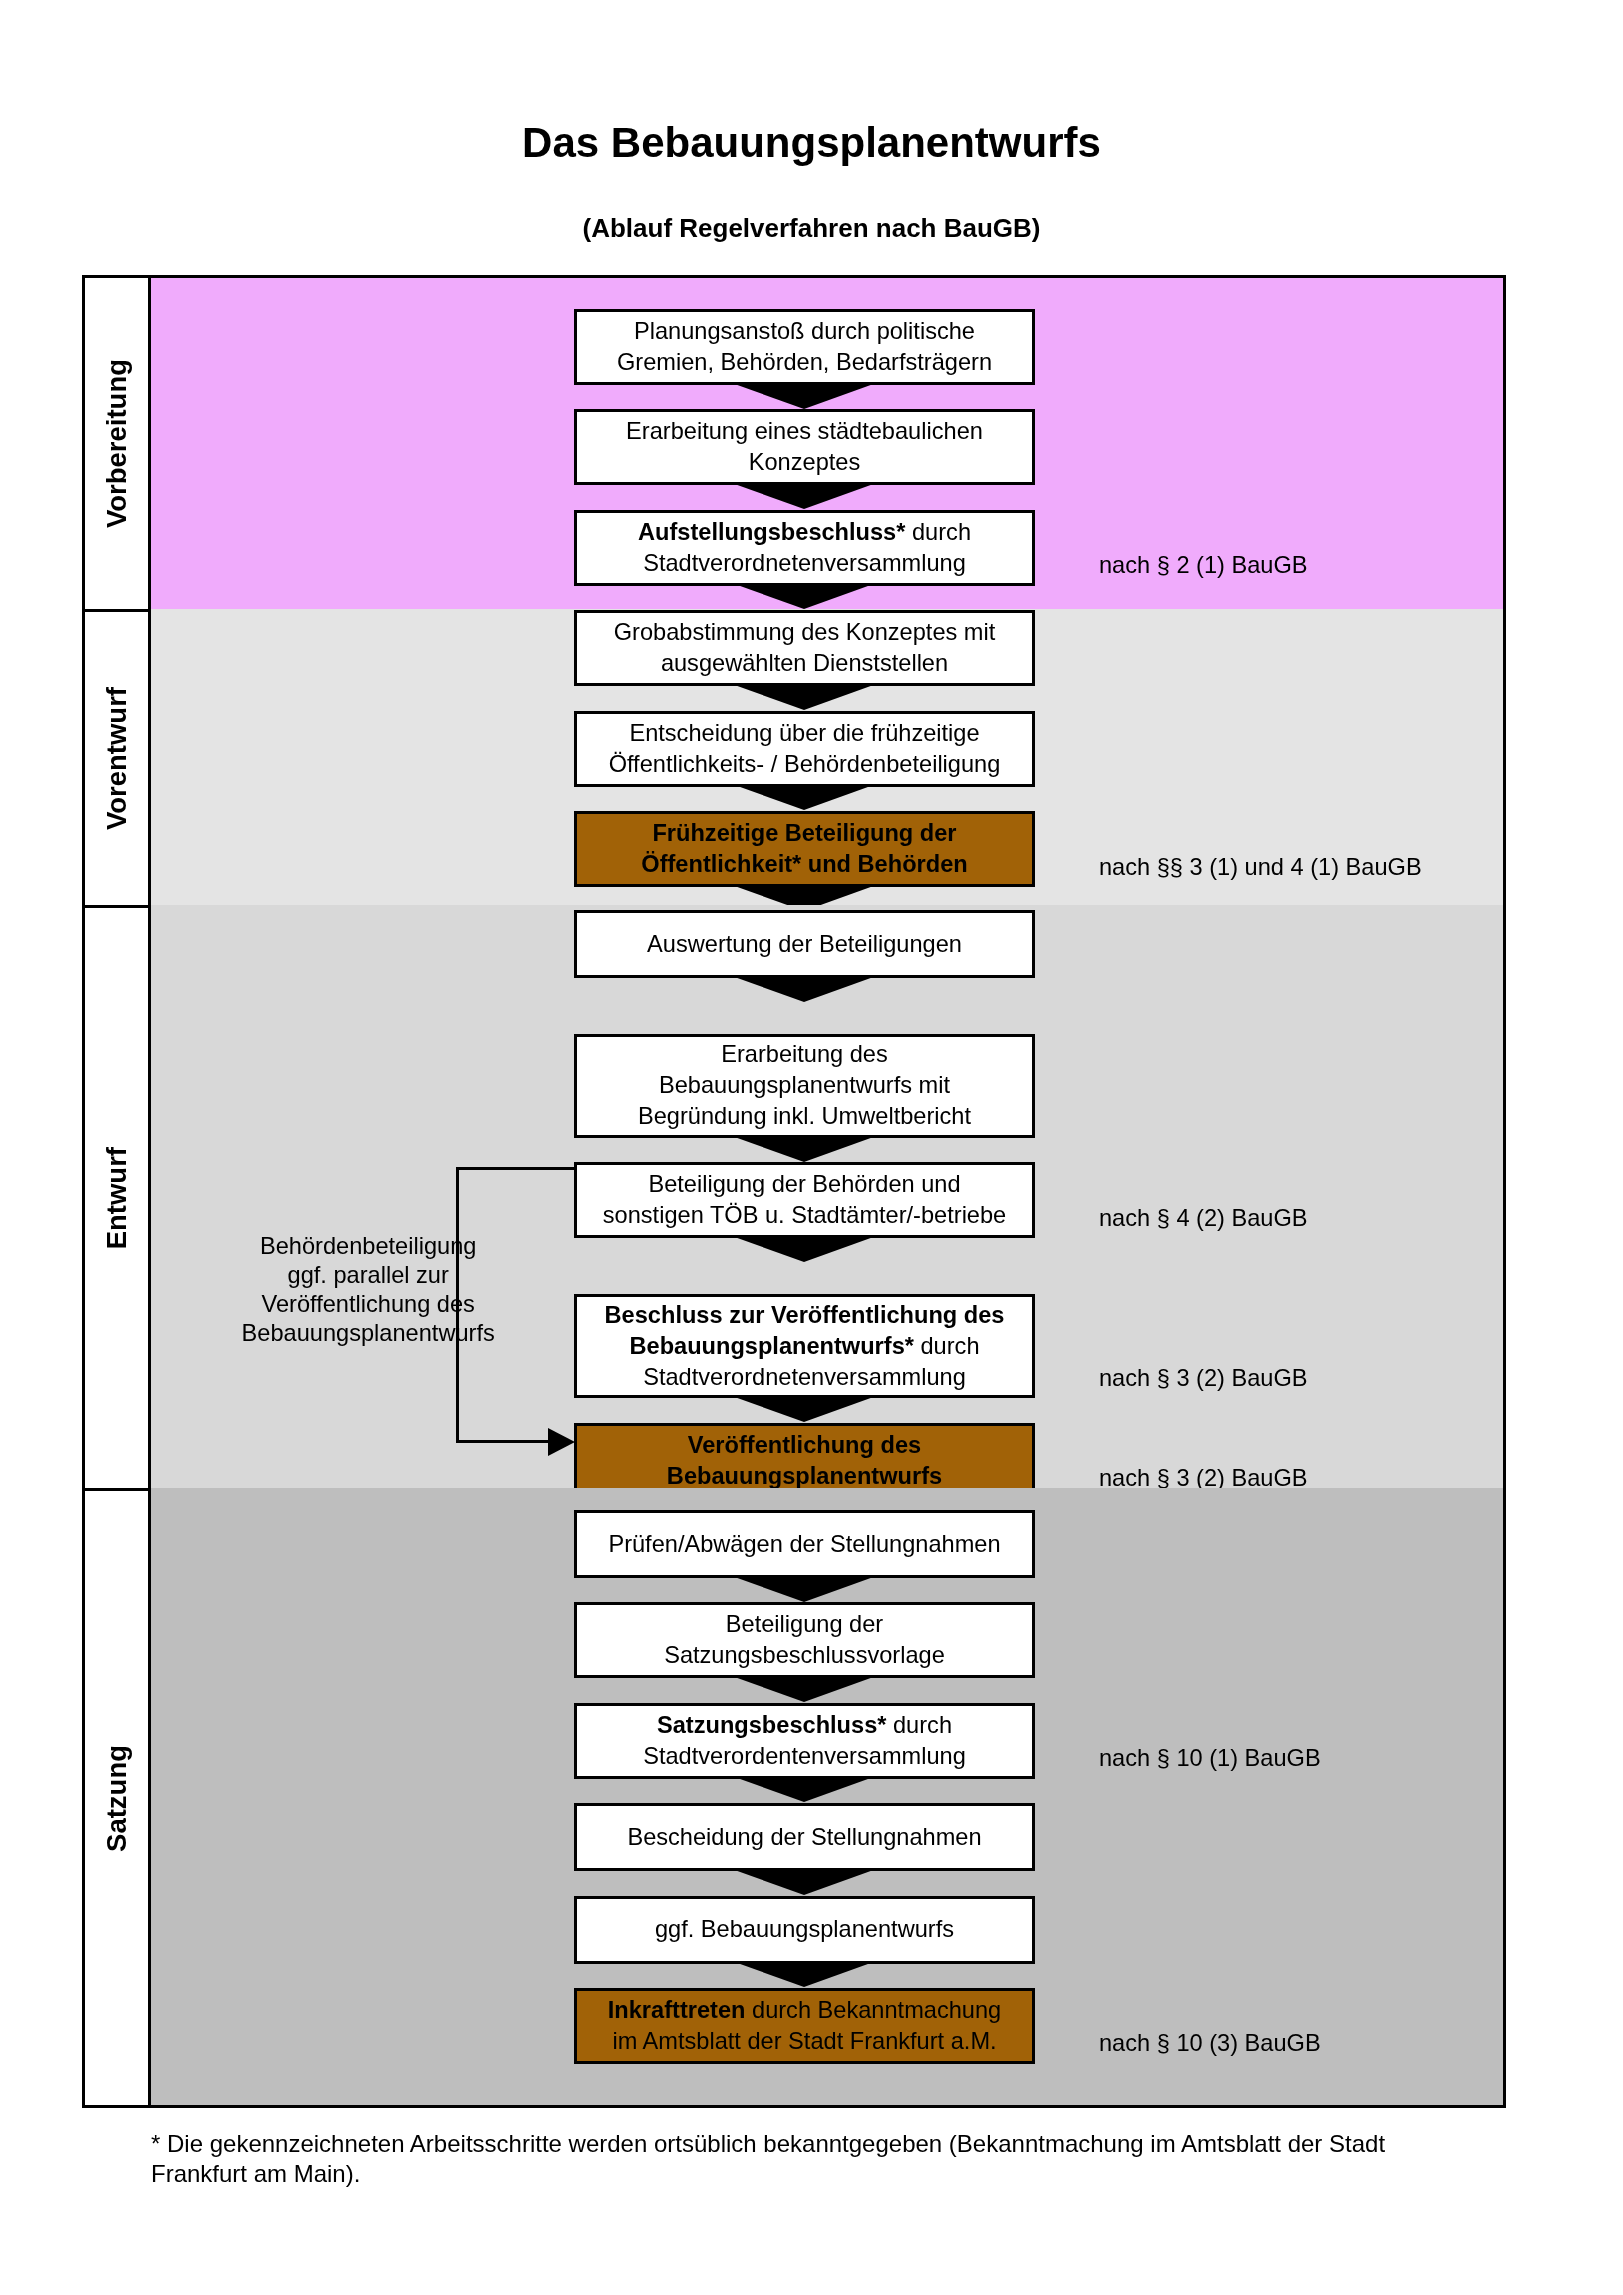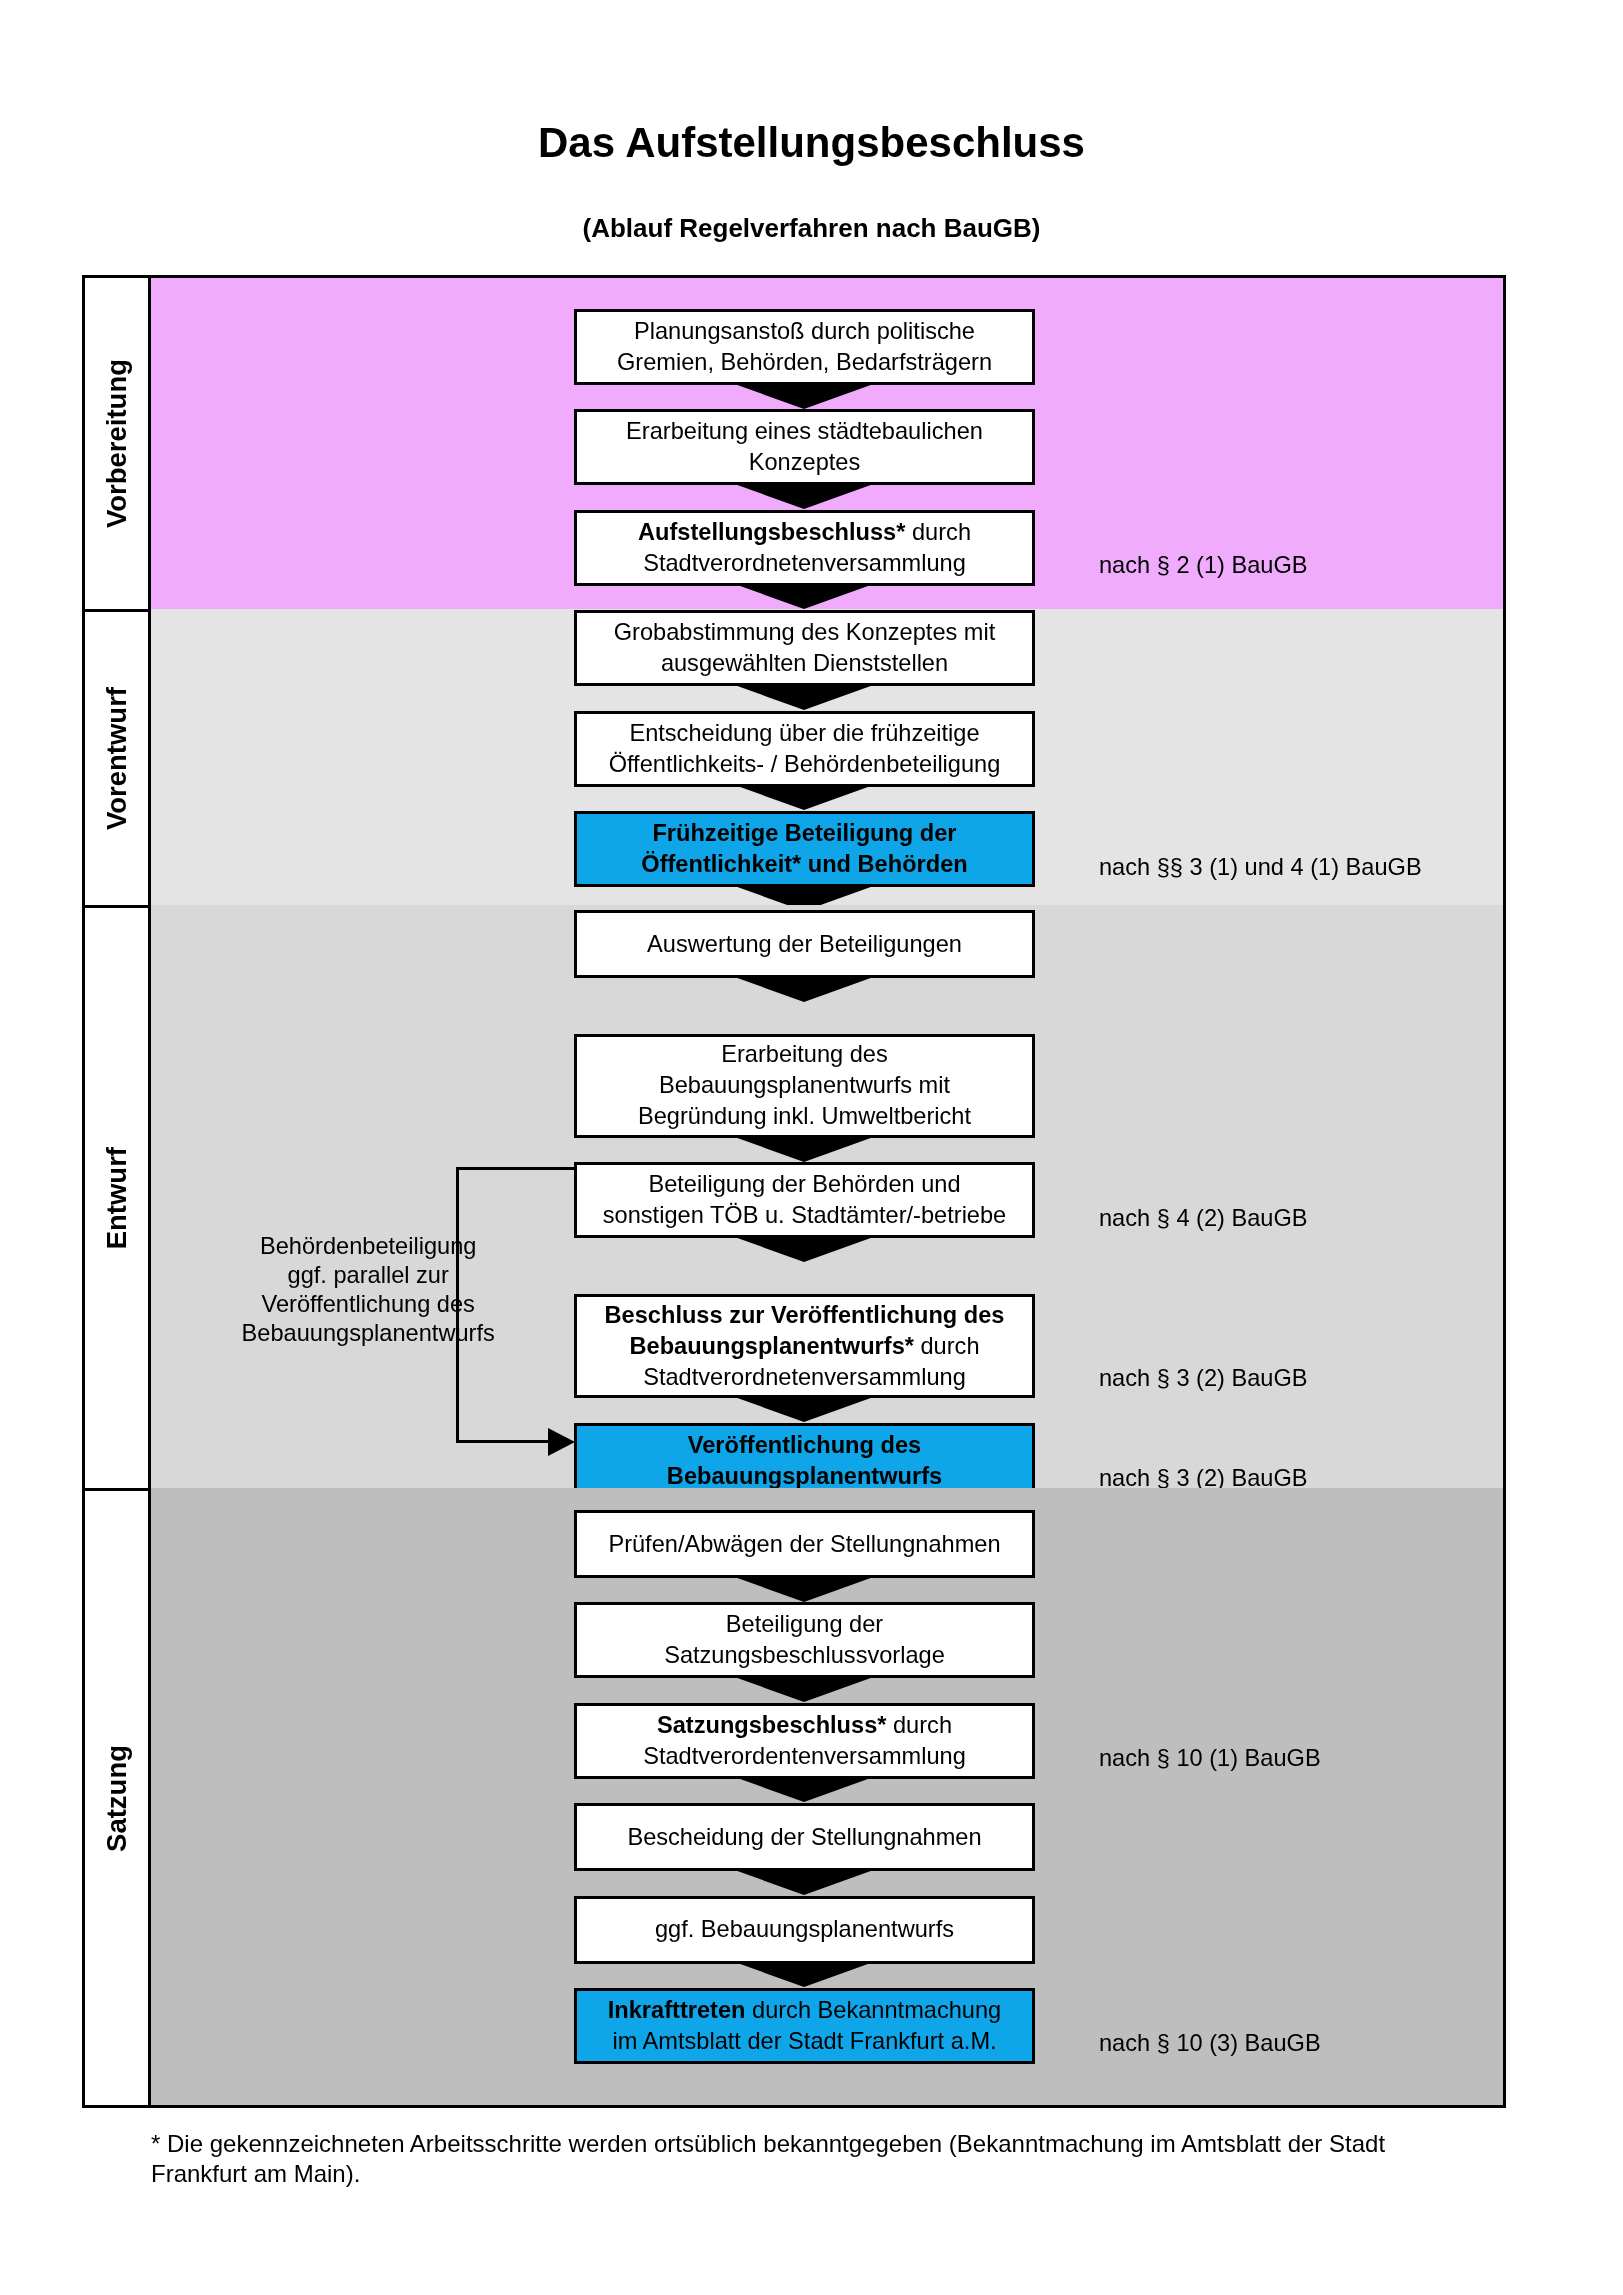--- a/index.html
+++ b/index.html
@@ -31,21 +31,21 @@
   .phase-2{background:#d8d8d8;}
   .phase-3{background:#bebebe;}
   
   .row{position:relative; width:100%;}
   .box{
     margin-left:423px; width:461px; box-sizing:border-box;
     border:3.3px solid #000; background:#ffffff;
     display:flex; flex-direction:column; align-items:center; justify-content:center;
     text-align:center; font-size:23.6px; line-height:31px; padding:2.6px 9.2px;
   }
-  .box.blue{background:#0ea5e9;}
+  .box.blue{background:#a16207;}
   .box.l1{min-height:68px;}
   .box.l2{min-height:76px;}
   .box.l3{min-height:101px;margin-top:32px;}
   .annotation{
     position:absolute; left:948px; bottom:6.5px; white-space:nowrap;
     font-size:23.6px;
   }
   .arrow{
     width:0; height:0; margin-left:578px; margin-top:-3.3px; margin-bottom:0.7px;
     border-left:75px solid transparent; border-right:75px solid transparent;
@@ -67,21 +67,21 @@
   }
   
   #footnote{position:absolute; left:151px; top:2129px; width:1361px;
             font-size:24px; line-height:30px;}
 </style>
 </head>
 <body>
 
 <div id="page">
 
-  <div id="title">Das Aufstellungsbeschluss</div>
+  <div id="title">Das Bebauungsplanentwurfs</div>
   <div id="subtitle">(Ablauf Regelverfahren nach BauGB)</div>
 
   <div id="frame">
 
     <div id="labelcol">
       <div class="labelcell" style="height:331px">
         <span>Vorbereitung</span>
       </div>
       <div class="labelcell" style="height:296px">
         <span>Vorentwurf</span>

